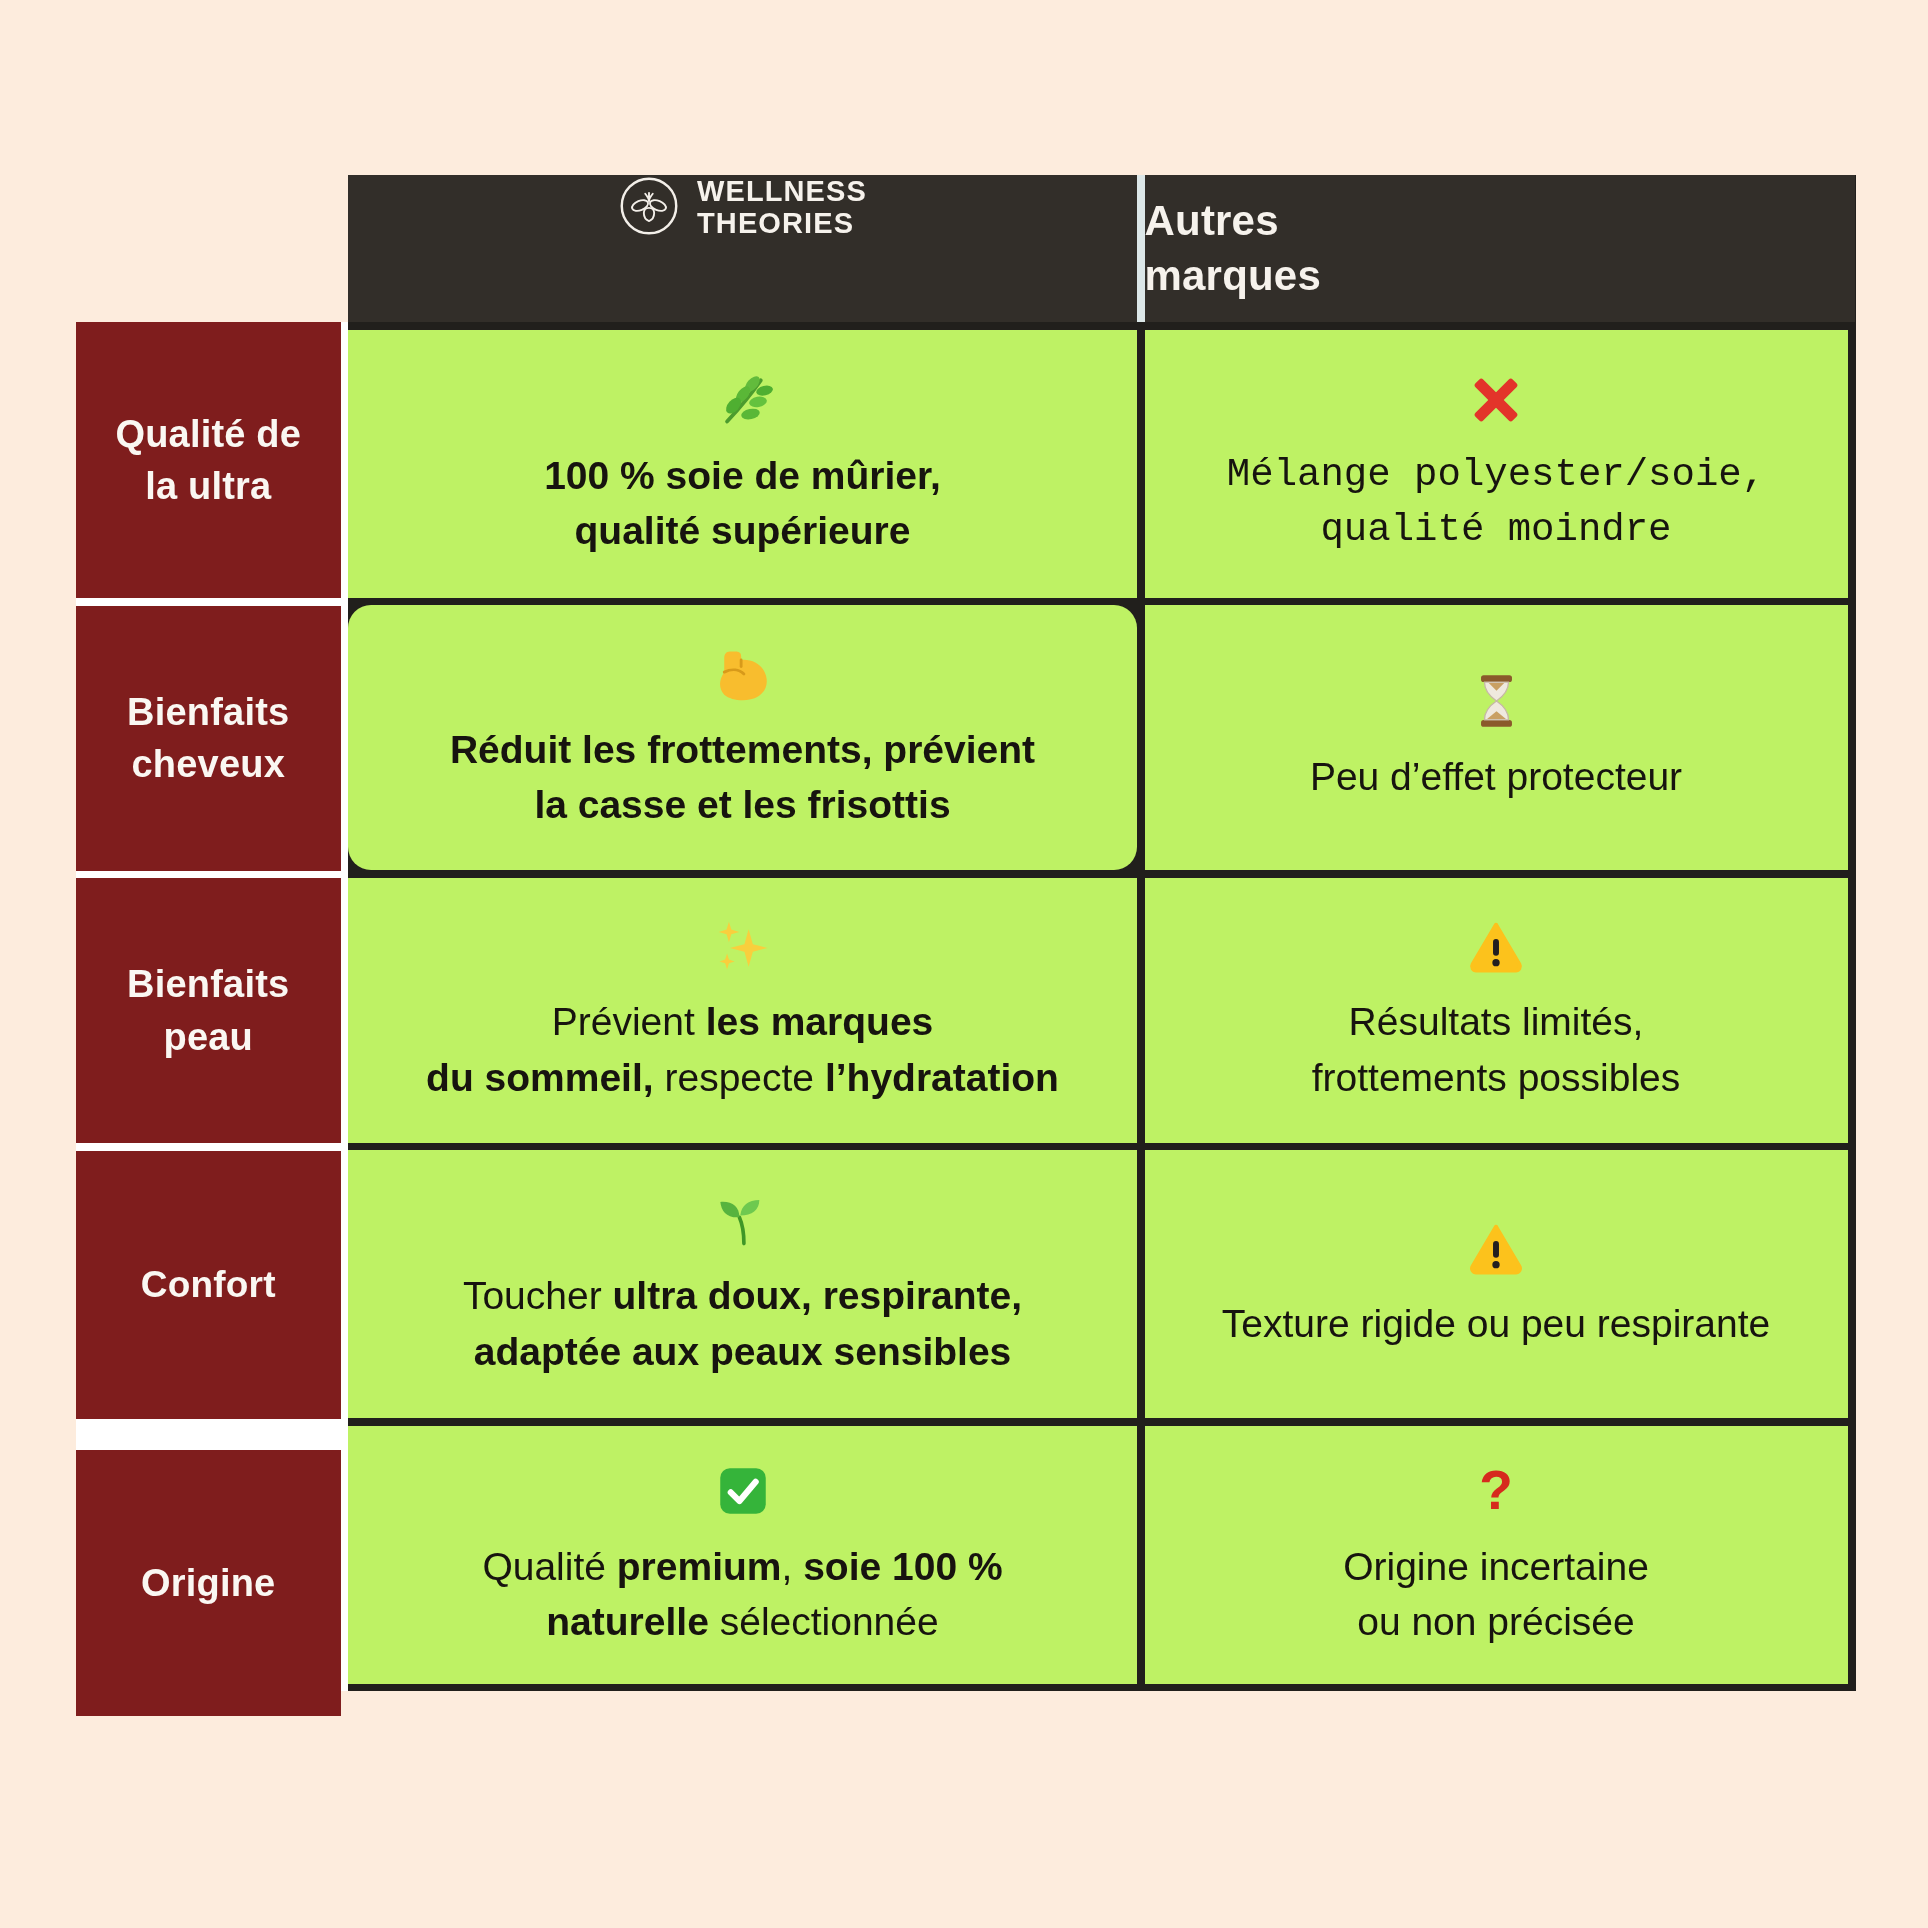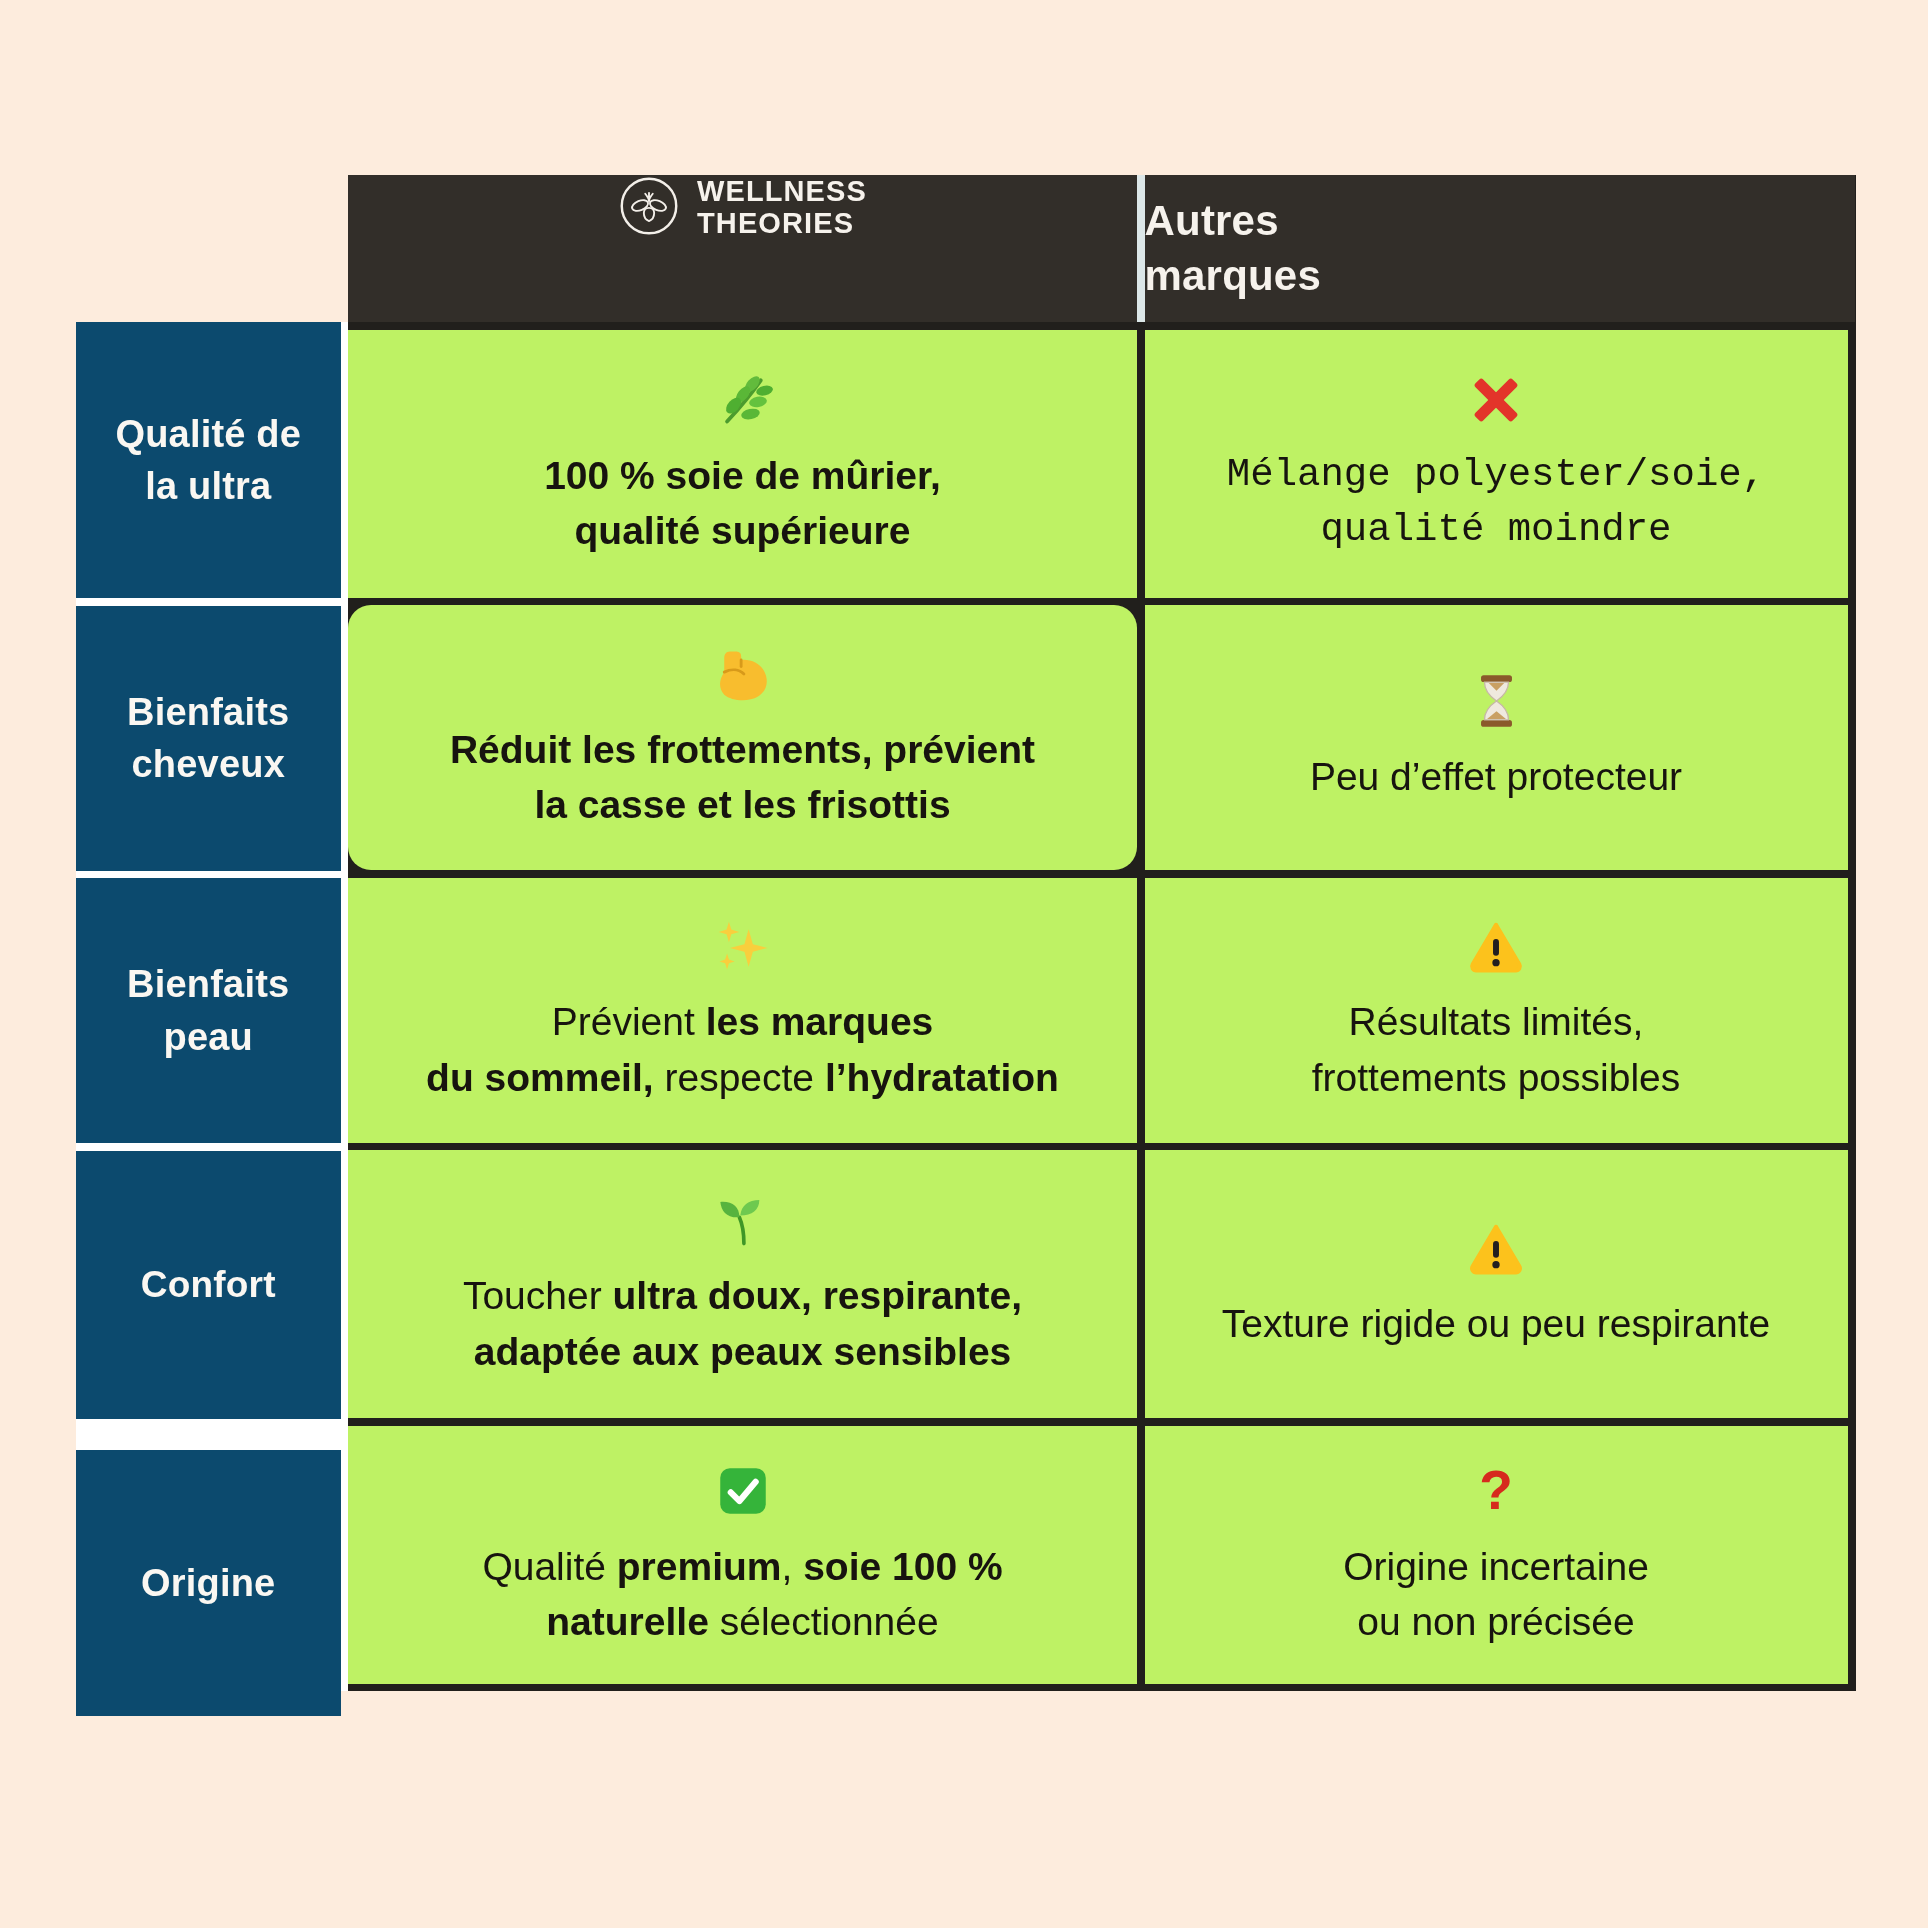--- a/index.html
+++ b/index.html
@@ -14,21 +14,21 @@
     position:absolute;left:76px;top:175px;width:1780px;height:1516px;
   }
   
   #label-col{
     position:absolute;left:0;top:147px;width:272px;height:1369px;
     background:#ffffff;
     display:flex;flex-direction:column;gap:7.5px;
     padding-right:7.5px;box-sizing:border-box;
   }
   .label-box{
-    background:#0c4a6e;color:#faf7f2;
+    background:#7f1d1d;color:#faf7f2;
     display:flex;flex-direction:column;align-items:center;justify-content:center;
     font-weight:700;font-size:38px;line-height:1.38;
     letter-spacing:0.2px;flex:none;text-align:center;
   }
   .label-box.small{font-size:37px;}
   
   #content-grid{
     position:absolute;left:272px;top:0;width:1508px;height:1516px;
     display:grid;
     grid-template-columns:789px 7.5px 703px 7.5px;

